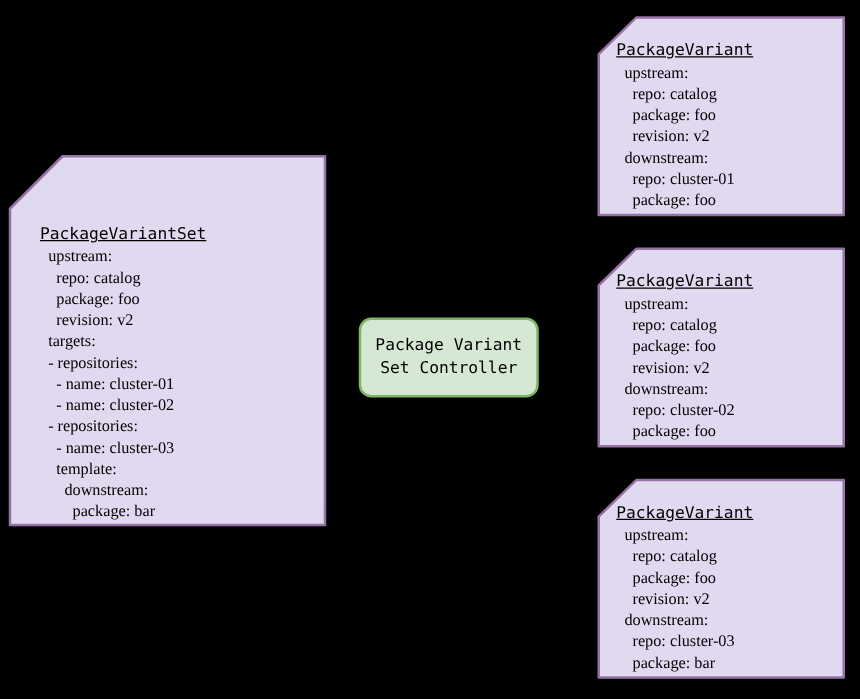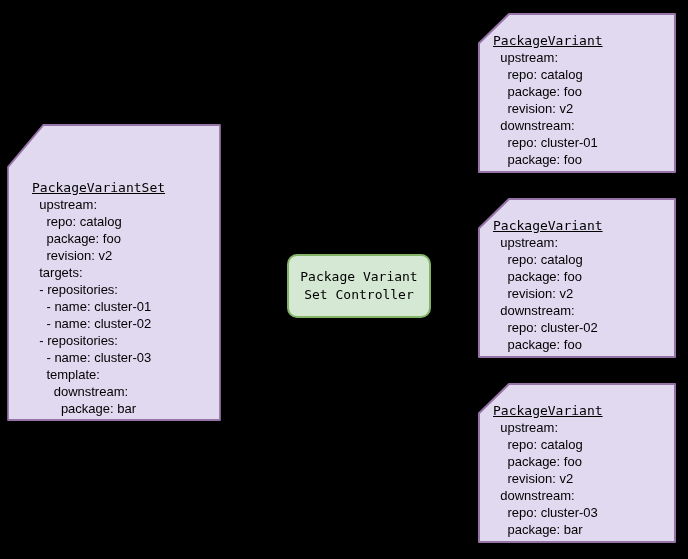--- a/index.html
+++ b/index.html
@@ -32,26 +32,26 @@
     position: absolute;
     color: var(--text, #000000);
   }
   .note-title {
     font-size: 13px;
     line-height: 17px;
     text-decoration: underline;
     white-space: pre;
   }
   .note-body {
-    font-family: Liberation Sans, sans-serif;
+    font-family: Liberation Serif, serif;
     font-size: 13px;
     line-height: 17px;
     white-space: pre;
   }
-  .left-note { left: 8px; top: 125px; width: 212px; height: 295px; padding-left: 39px; }
+  .left-note { left: 8px; top: 125px; width: 252px; height: 295px; padding-left: 39px; }
   .left-note .note-text { left: 24px; top: 54px; }
 
   .variant-note { left: 479px; width: 196px; height: 158px; }
   .variant-note .note-text { left: 14px; top: 18px; }
   .v1 { top: 14px; }
   .v2 { top: 199px; }
   .v3 { top: 384px; }
 
   .controller {
     position: absolute;

